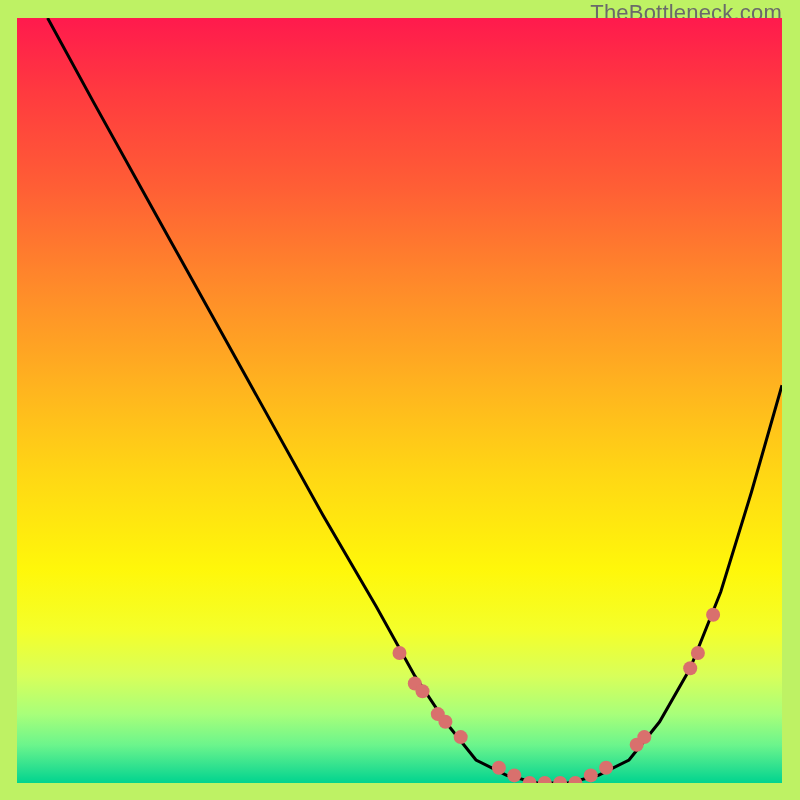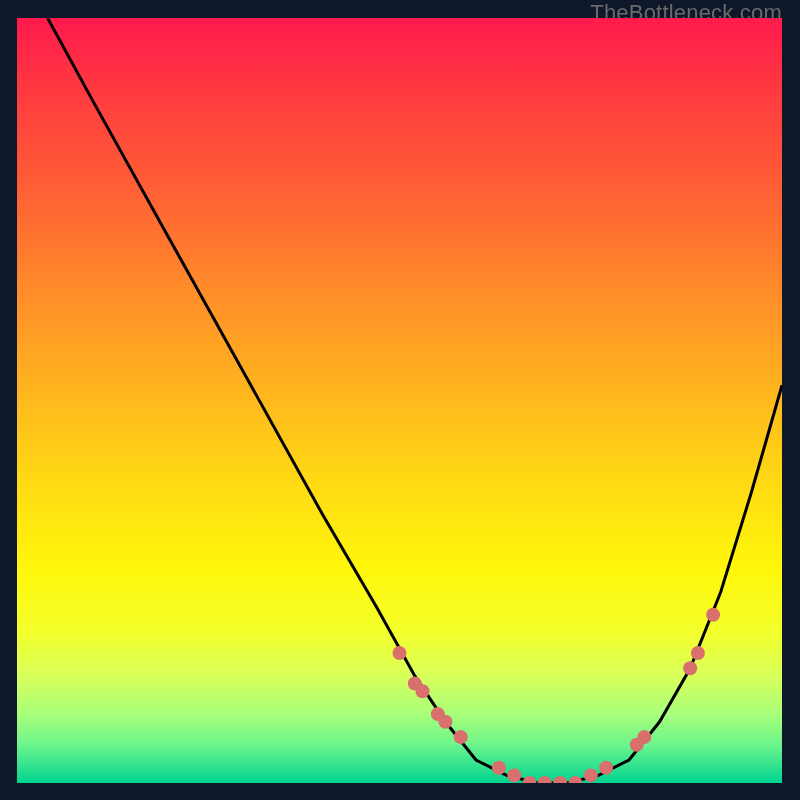--- a/index.html
+++ b/index.html
@@ -8,21 +8,21 @@
     width: 800px;
     height: 800px;
     background: #000000;
     font-family: Arial, Helvetica, sans-serif;
     overflow: hidden;
   }
   .outer {
     position: relative;
     width: 800px;
     height: 800px;
-    background: #0f172a;
+    background: #bef264;
   }
   .plot-area {
     position: absolute;
     left: 17px;
     top: 18px;
     width: 765px;
     height: 765px;
     background: linear-gradient(to bottom,
       #ff1a4d 0%,
       #ff3b3f 10%,

